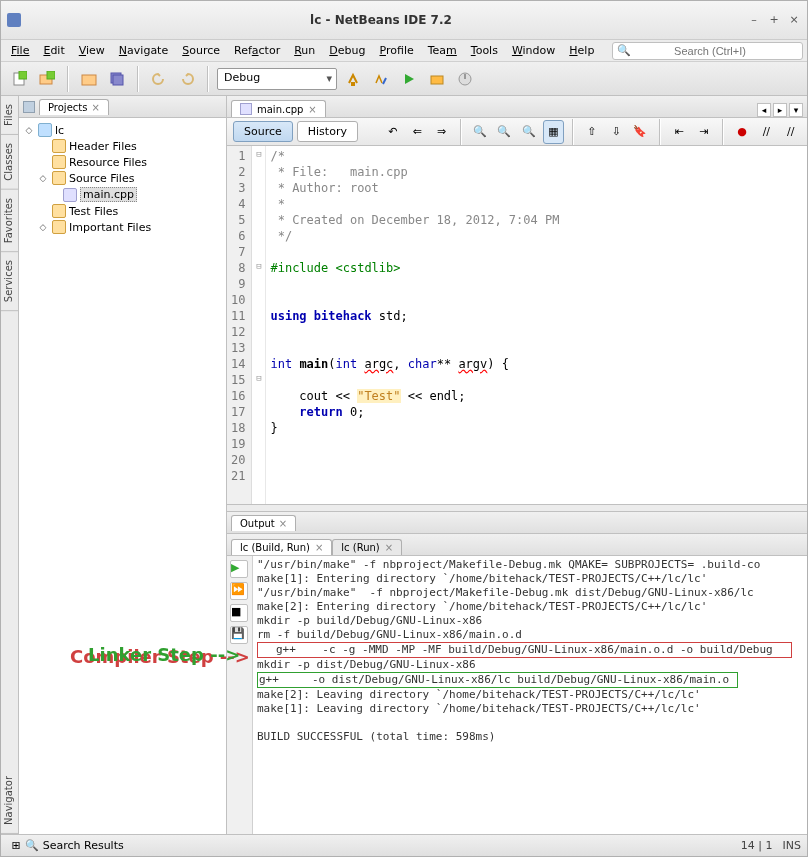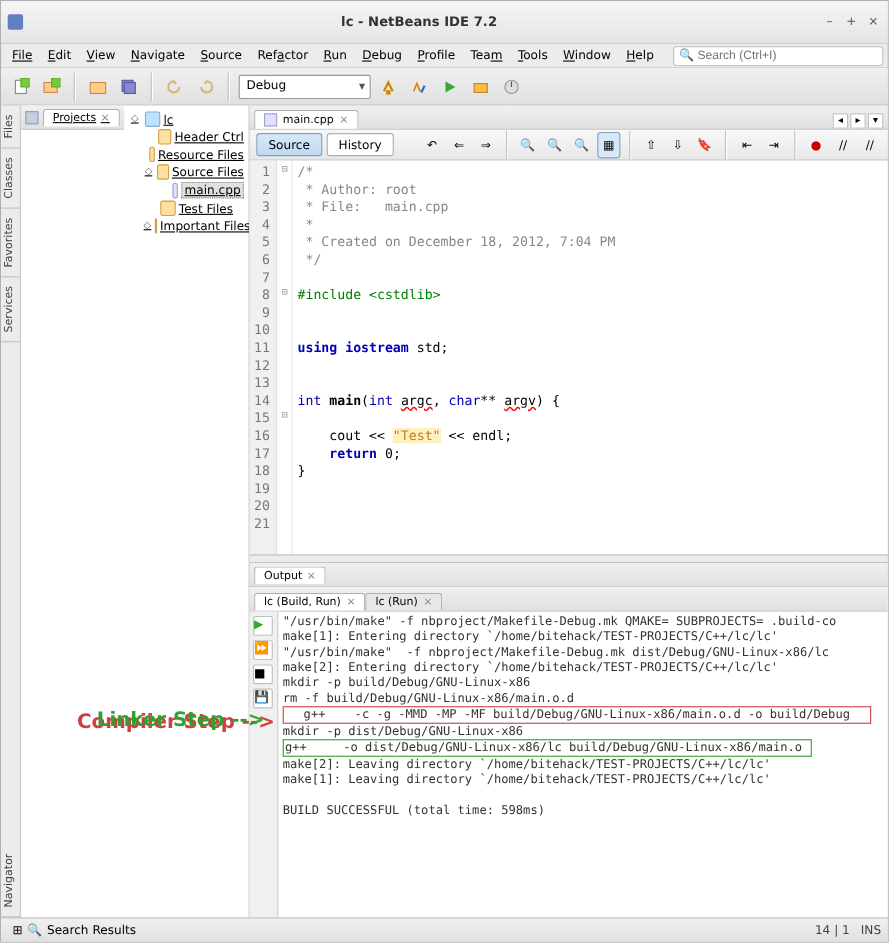--- a/index.html
+++ b/index.html
@@ -5,30 +5,30 @@
 * { margin: 0; padding: 0; box-sizing: border-box; }
 body { font-family: "DejaVu Sans", Arial, sans-serif; font-size: 11px; background: #ececec; color: #000; }
 .window { width: 808px; height: 857px; background: #ececec; border: 1px solid #b0b0b0; display: flex; flex-direction: column; }
 .titlebar { height: 39px; background: linear-gradient(#f5f5f5,#e5e5e5); display: flex; align-items: center; padding: 0 6px; border-bottom: 1px solid #ccc; }
 .titlebar .title { flex: 1; text-align: center; font-weight: bold; color: #333; font-size: 12px; }
 .titlebar .sysbtn { width: 14px; height: 14px; margin-left: 6px; text-align: center; line-height: 14px; color: #555; }
 .menubar { height: 22px; display: flex; align-items: center; padding: 0 4px; gap: 2px; border-bottom: 1px solid #d0d0d0; }
 .menubar .menuitem { padding: 2px 6px; cursor: default; }
 .menubar .menuitem span { text-decoration: underline; }
 .searchbox { flex: 1; margin-left: 10px; border: 1px solid #c0c0c0; background: #fff; height: 18px; display: flex; align-items: center; padding: 0 4px; border-radius: 3px; max-width: 220px; }
-.searchbox input { border: none; outline: none; width: 100%; font-size: 11px; color: #999; background: transparent; }
+.searchbox input { border: none; outline: none; width: 100%; font-size: 11px; color: #999; background: transparent; margin-left: 40px; }
 .toolbar { height: 34px; display: flex; align-items: center; padding: 0 6px; gap: 4px; border-bottom: 1px solid #c0c0c0; background: linear-gradient(#f0f0f0,#e0e0e0); }
 .tbtn { width: 24px; height: 24px; display: flex; align-items: center; justify-content: center; border: 1px solid transparent; border-radius: 3px; }
 .tsep { width: 2px; height: 26px; border-left: 1px solid #c0c0c0; border-right: 1px solid #fff; margin: 0 4px; }
 .combo { border: 1px solid #999; background: #fff; padding: 2px 20px 2px 6px; height: 22px; border-radius: 2px; position: relative; min-width: 120px; }
 .combo::after { content: '▾'; position: absolute; right: 4px; top: 3px; color: #555; }
 .content { flex: 1; display: flex; min-height: 0; }
 .leftstrip { width: 18px; background: #ececec; border-right: 1px solid #c0c0c0; display: flex; flex-direction: column; }
 .leftstrip .tab { writing-mode: vertical-rl; transform: rotate(180deg); padding: 8px 2px; font-size: 10px; color: #444; border-top: 1px solid #c0c0c0; text-align: center; cursor: default; }
-.projpanel { width: 208px; background: #fff; border-right: 1px solid #c0c0c0; display: flex; flex-direction: row; text-decoration: underline; }
+.projpanel { width: 208px; background: #fff; border-right: 1px solid #c0c0c0; display: flex; flex-direction: column; }
 .panelhdr { height: 22px; background: linear-gradient(#f0f0f0,#e0e0e0); border-bottom: 1px solid #c0c0c0; display: flex; align-items: center; padding: 0 4px; gap: 4px; }
 .panelhdr .tab { background: #fff; border: 1px solid #b0b0b0; border-bottom: none; padding: 2px 8px; border-radius: 3px 3px 0 0; font-size: 10px; display: flex; align-items: center; gap: 4px; }
 .closex { color: #888; font-size: 10px; cursor: default; }
 .tree { flex: 1; overflow: auto; padding: 4px; font-size: 11px; }
 .tree .node { display: flex; align-items: center; gap: 3px; padding: 1px 0; white-space: nowrap; }
 .tree .expander { width: 12px; text-align: center; color: #666; font-size: 9px; display: inline-block; }
 .tree .icon { width: 14px; height: 14px; display: inline-block; background: #ffe0a0; border: 1px solid #d0a040; border-radius: 2px; }
 .tree .icon.cpp { background: #e0e0ff; border-color: #a0a0d0; }
 .tree .icon.prj { background: #c0e0ff; border-color: #80b0d0; }
 .tree .selected span.lbl { background: #e0e0e0; border: 1px dotted #888; padding: 0 2px; }
@@ -193,21 +193,21 @@
       </div>
       <div class="tree">
         <div class="node">
             <span class="expander">◇</span>
             <span class="icon prj"></span>
             <span class="lbl">lc</span>
           </div>
         <div class="node" style="padding-left:14px">
             <span class="expander"></span>
             <span class="icon"></span>
-            <span class="lbl">Header Ctrl</span>
+            <span class="lbl">Header Files</span>
           </div>
         <div class="node" style="padding-left:14px">
             <span class="expander"></span>
             <span class="icon"></span>
             <span class="lbl">Resource Files</span>
           </div>
         <div class="node" style="padding-left:14px">
             <span class="expander">◇</span>
             <span class="icon"></span>
             <span class="lbl">Source Files</span>
@@ -310,30 +310,30 @@
             <div class="fm">⊟</div>
             <div class="fm"></div>
             <div class="fm"></div>
             <div class="fm"></div>
             <div class="fm"></div>
             <div class="fm"></div>
             <div class="fm"></div>
           </div>
         <div class="codelines" id="codelines">
             <div class="cl"><span class="cm">/*</span></div>
+            <div class="cl"><span class="cm"> * File:   main.cpp</span></div>
             <div class="cl"><span class="cm"> * Author: root</span></div>
-            <div class="cl"><span class="cm"> * File:   main.cpp</span></div>
             <div class="cl"><span class="cm"> *</span></div>
             <div class="cl"><span class="cm"> * Created on December 18, 2012, 7:04 PM</span></div>
             <div class="cl"><span class="cm"> */</span></div>
             <div class="cl"><span></span></div>
             <div class="cl"><span class="pp">#include </span><span class="pp">&lt;cstdlib&gt;</span></div>
             <div class="cl"><span></span></div>
             <div class="cl"><span></span></div>
-            <div class="cl"><span class="kw">using iostream</span> std;</div>
+            <div class="cl"><span class="kw">using bitehack</span> std;</div>
             <div class="cl"><span></span></div>
             <div class="cl"><span></span></div>
             <div class="cl"><span class="ty">int</span> <span class="id">main</span>(<span class="ty">int</span> <span class="redw">argc</span>, <span class="ty">char</span>** <span class="redw">argv</span>) {</div>
             <div class="cl"><span></span></div>
             <div class="cl">    cout &lt;&lt; <span class="st">"Test"</span> &lt;&lt; endl;</div>
             <div class="cl">    <span class="kw">return</span> 0;</div>
             <div class="cl"><span>}</span></div>
             <div class="cl"><span></span></div>
             <div class="cl"><span></span></div>
           </div>

